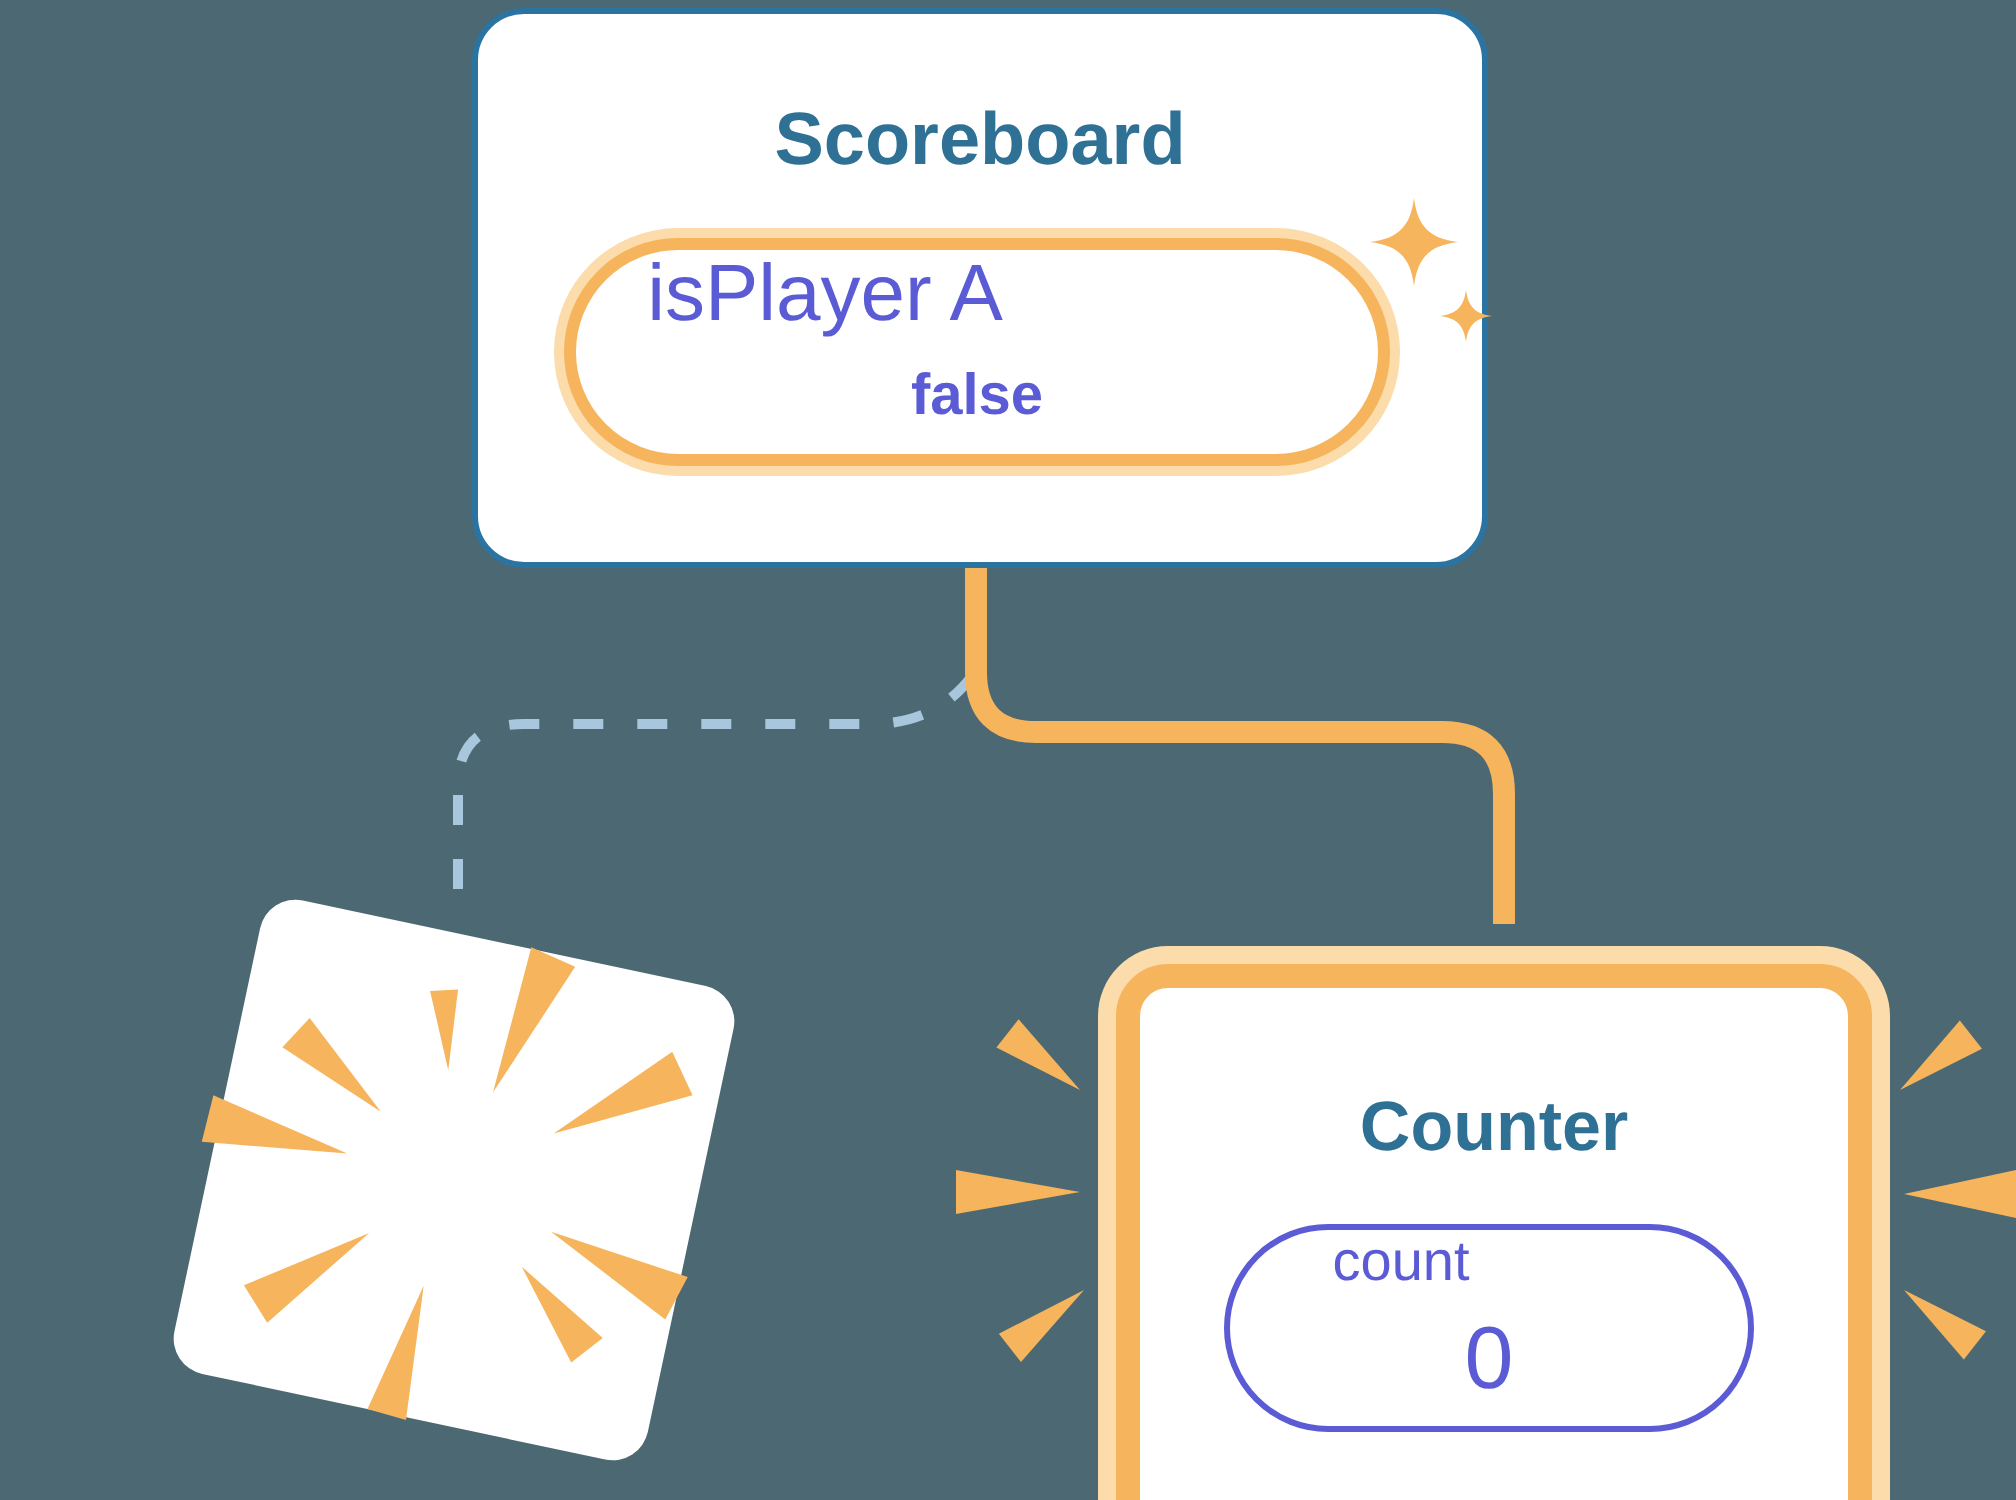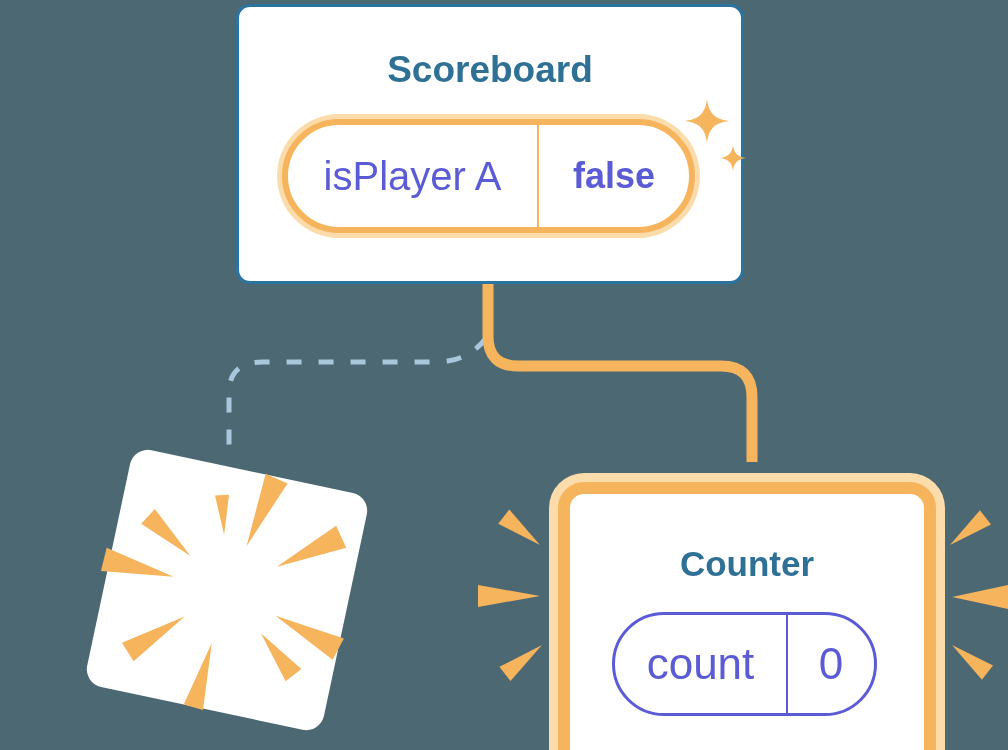--- a/index.html
+++ b/index.html
@@ -14,44 +14,44 @@
   }
   *{margin:0;padding:0;box-sizing:border-box;}
   html,body{width:1008px;height:750px;}
   body{font-family:"Liberation Sans",sans-serif;background:var(--background,#4C6873);}
   .stage{position:relative;width:1008px;height:750px;overflow:hidden;background:var(--background,#4C6873);}
   .connectors{position:absolute;left:0;top:0;width:1008px;height:750px;}
   .conn-dashed{fill:none;stroke:var(--dash-blue,#A8C7DC);stroke-width:5;stroke-dasharray:15 17;}
   .conn-solid{fill:none;stroke:var(--orange,#F6B45C);stroke-width:11;}
 
   .card{position:absolute;background:var(--card-white,#fff);}
-  .scoreboard{left:236px;top:4px;width:508px;height:280px;border:3px solid var(--blue-border,#2B74A1);border-radius:14px;}
+  .scoreboard{left:236px;top:4px;width:508px;height:280px;border:3px solid var(--blue-border,#2B74A1);border-radius:26px;}
   .card-title{position:absolute;width:100%;text-align:center;color:var(--blue-title,#2F7095);font-weight:700;}
   .scoreboard .card-title{top:42px;font-size:37px;}
 
-  .pill{position:absolute;display:flex;align-items:stretch;background:var(--card-white,#fff);border-radius:999px;overflow:hidden;}
+  .pill{position:absolute;display:flex;align-items:stretch;background:var(--card-white,#fff);border-radius:999px;overflow:hidden;flex-direction:column;}
   .pill-key,.pill-value{display:flex;align-items:center;justify-content:center;color:var(--purple,#5B5BD6);}
   .pill-divider{width:2px;flex:0 0 auto;}
 
   .state-pill{left:43px;top:112px;width:413px;height:114px;border:6px solid var(--orange,#F6B45C);box-shadow:0 0 0 5px var(--orange-light,#FBDCAA);}
   .state-pill .pill-key{width:249px;font-size:40px;}
   .state-pill .pill-divider{background:var(--orange,#F6B45C);}
-  .state-pill .pill-value{flex:1;font-size:36px;font-weight:700;}
+  .state-pill .pill-value{flex:1;font-size:29px;font-weight:700;}
 
   .sparkles{position:absolute;left:678px;top:92px;width:78px;height:86px;}
   .sparkle{fill:var(--orange,#F6B45C);}
 
   .poof-card{position:absolute;left:106px;top:469px;width:242px;height:242px;background:var(--card-white,#fff);border-radius:18px;transform:rotate(12deg);}
   .poof-burst{position:absolute;left:97px;top:460px;width:260px;height:260px;}
   .wedge{fill:var(--orange,#F6B45C);}
 
   .counter{left:558px;top:450px;width:378px;height:294px;border:12px solid var(--orange,#F6B45C);border-radius:26px;box-shadow:0 0 0 9px var(--orange-light,#FBDCAA);margin-top:32px;}
   .counter .card-title{top:50px;font-size:35px;}
   .count-pill{left:42px;top:118px;width:265px;height:104px;border:3px solid var(--purple,#5B5BD6);}
-  .count-pill .pill-key{width:171px;font-size:44px;}
+  .count-pill .pill-key{width:171px;font-size:28px;}
   .count-pill .pill-divider{background:var(--purple,#5B5BD6);width:2px;}
   .count-pill .pill-value{flex:1;font-size:44px;}
 
   .emphasis{position:absolute;}
   .emphasis-left{left:455px;top:498px;width:90px;height:185px;}
   .emphasis-right{left:945px;top:498px;width:63px;height:185px;}
 </style>
 </head>
 <body>
 

